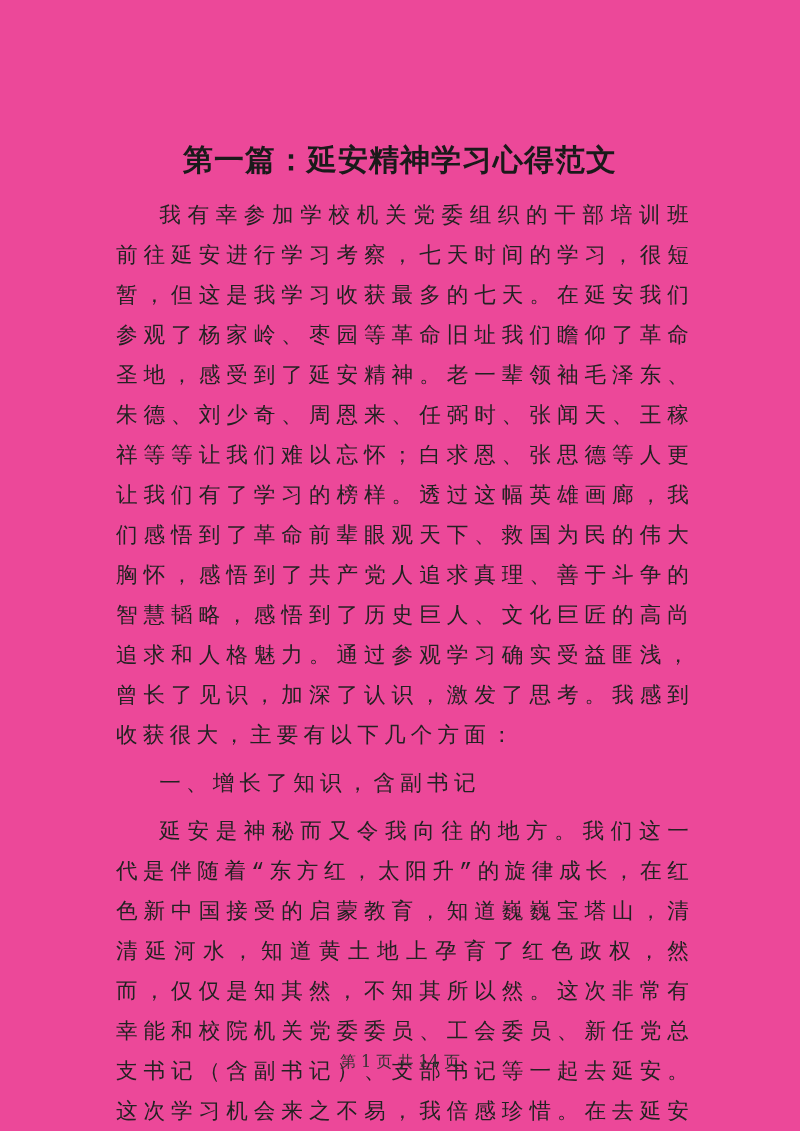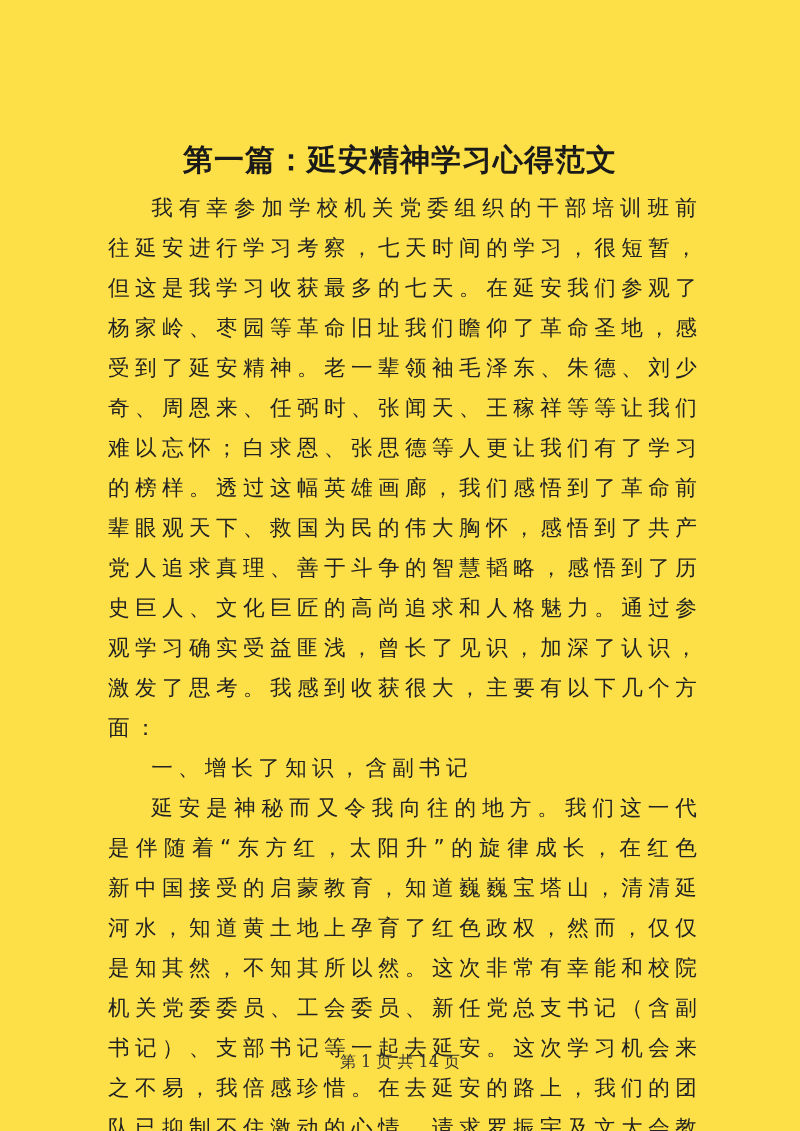--- a/index.html
+++ b/index.html
@@ -1,36 +1,36 @@
 <!DOCTYPE html>
 <html><head>
 <meta charset="utf-8">
 <style>
   html, body { margin: 0; padding: 0; background: #ffffff; }
   body { width: 800px; height: 1131px; position: relative; overflow: hidden; }
   .page {
     position: absolute; left: 0; top: 0; width: 800px; height: 1131px;
-    background: #fde047;
+    background: #ec4899;
   }
   .title {
     position: absolute; left: 0; width: 800px; top: 138px;
     text-align: center;
     font-family: "DejaVu Serif", "Liberation Serif", serif;
     font-size: 30px; font-weight: bold; color: #1a1a1a;
     letter-spacing: 1px; line-height: 44px;
   }
   .body-text {
     position: absolute; left: 108px; top: 188px; width: 594px;
     font-family: "DejaVu Sans", "Liberation Sans", sans-serif;
     font-size: 21.6px; color: #222222;
     line-height: 40px;
     letter-spacing: 5.2px;
     text-align: justify;
   }
-  .body-text p { margin: 0; text-indent: 2em; }
+  .body-text p { margin: 8px; text-indent: 2em; font-family: Liberation Mono, monospace; }
   .footer {
     position: absolute; left: 0; width: 800px; top: 1052px;
     text-align: center;
     font-family: "DejaVu Serif", "Liberation Serif", serif;
     font-size: 16px; color: #333333; line-height: 20px;
   }
 </style>
 </head>
 <body>
 

